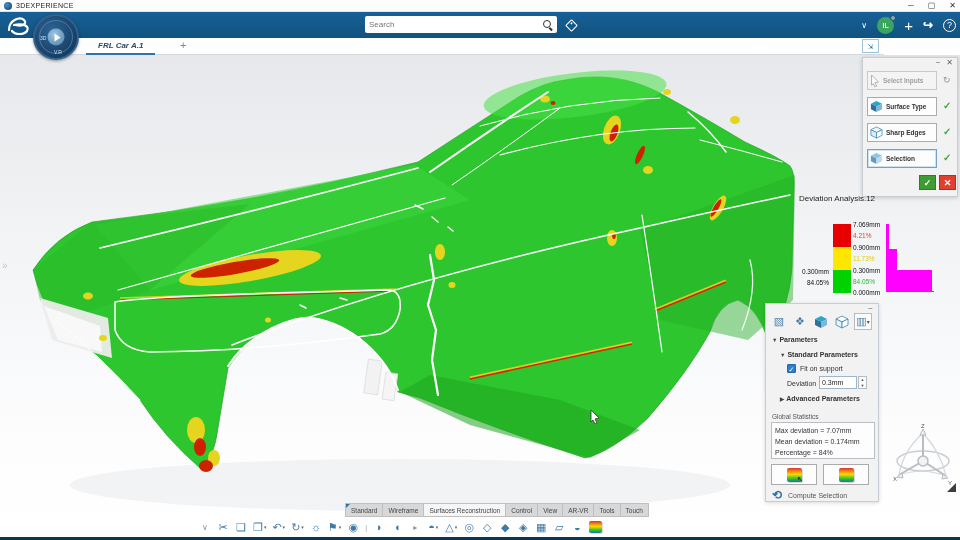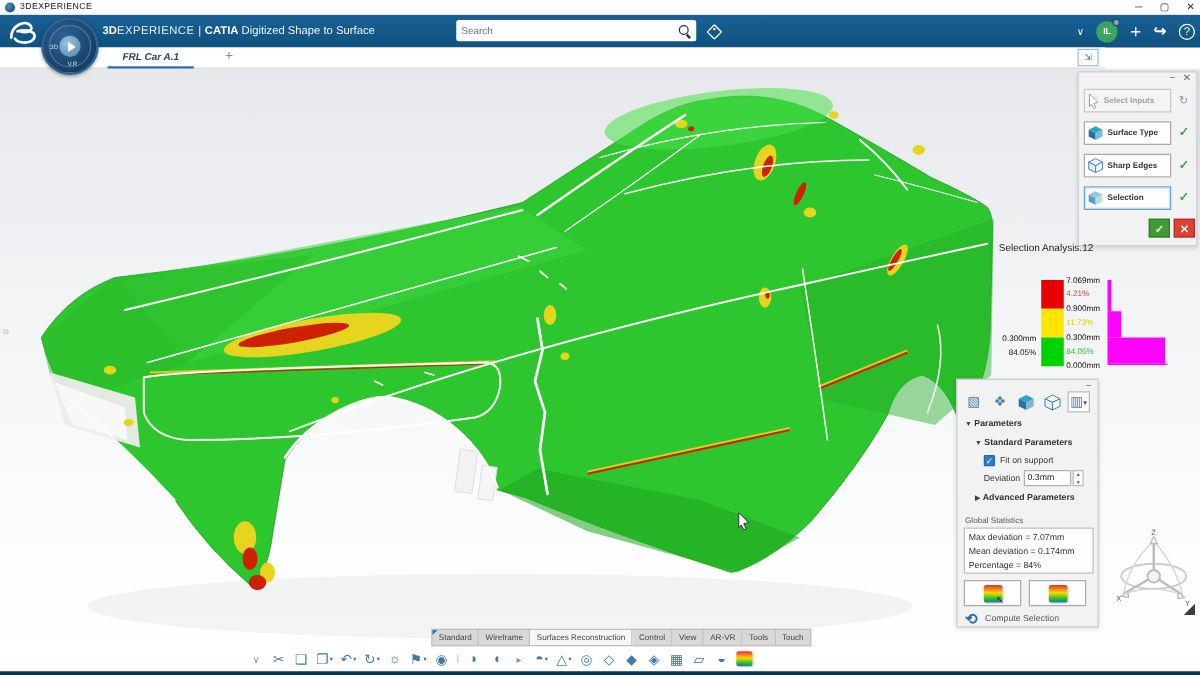--- a/index.html
+++ b/index.html
@@ -142,23 +142,20 @@
       <span class="win-btn">▢</span>
       <span class="win-btn">✕</span>
     </div>
   </div>
 
   <div class="app-bar">
     <svg class="logo-3ds" width="26" height="22" viewBox="0 0 26 22">
       <path d="M3 16 C3 6 14 2 18 6 C22 10 15 13 10 11" stroke="#fff" fill="none" stroke-width="2.2" stroke-linecap="round"></path>
       <path d="M8 11 C17 9 24 12 21 17 C18 21 9 21 6 17" stroke="#fff" fill="none" stroke-width="2.2" stroke-linecap="round"></path>
     </svg>
-    <div class="brand">
-      <b>3D</b><span class="light">EXPERIENCE</span><span class="pipe">|</span><b>CATIA</b>&nbsp;<span class="sub">Digitized Shape to Surface</span>
-    </div>
     <div class="search-wrap">
       <input class="search-input" placeholder="Search" style="">
       <span class="mag"></span>
     </div>
     <div class="tag-icon"></div>
     <div class="bar-right">
       <span class="chev-down">∨</span>
       <span class="avatar">
           <span>IL</span>
           <span class="presence"></span>
@@ -325,21 +322,21 @@
             <polygon points="1,4 7,7 7,13 1,10" fill="#5d9cc4"></polygon>
             <polygon points="13,4 7,7 7,13 13,10" fill="#bcdcec"></polygon>
           </svg>
         <span class="lbl">Selection</span>
       </div>
       <span class="wcheck" style="top:94px">✓</span>
       <div class="wok">✓</div>
       <div class="wcancel">✕</div>
     </div>
 
-    <div class="dev-title">Selection Analysis.12</div>
+    <div class="dev-title">Deviation Analysis.12</div>
     <div class="dev-bar">
       <div class="dev-band red"></div>
       <div class="dev-band yellow"></div>
       <div class="dev-band green"></div>
     </div>
     <span class="dev-lbl" style="top:166px">7.069mm</span>
     <span class="dev-lbl pct-red" style="top:177px">4.21%</span>
     <span class="dev-lbl" style="top:189px">0.900mm</span>
     <span class="dev-lbl pct-yellow" style="top:200px">11.73%</span>
     <span class="dev-lbl" style="top:212px">0.300mm</span>

